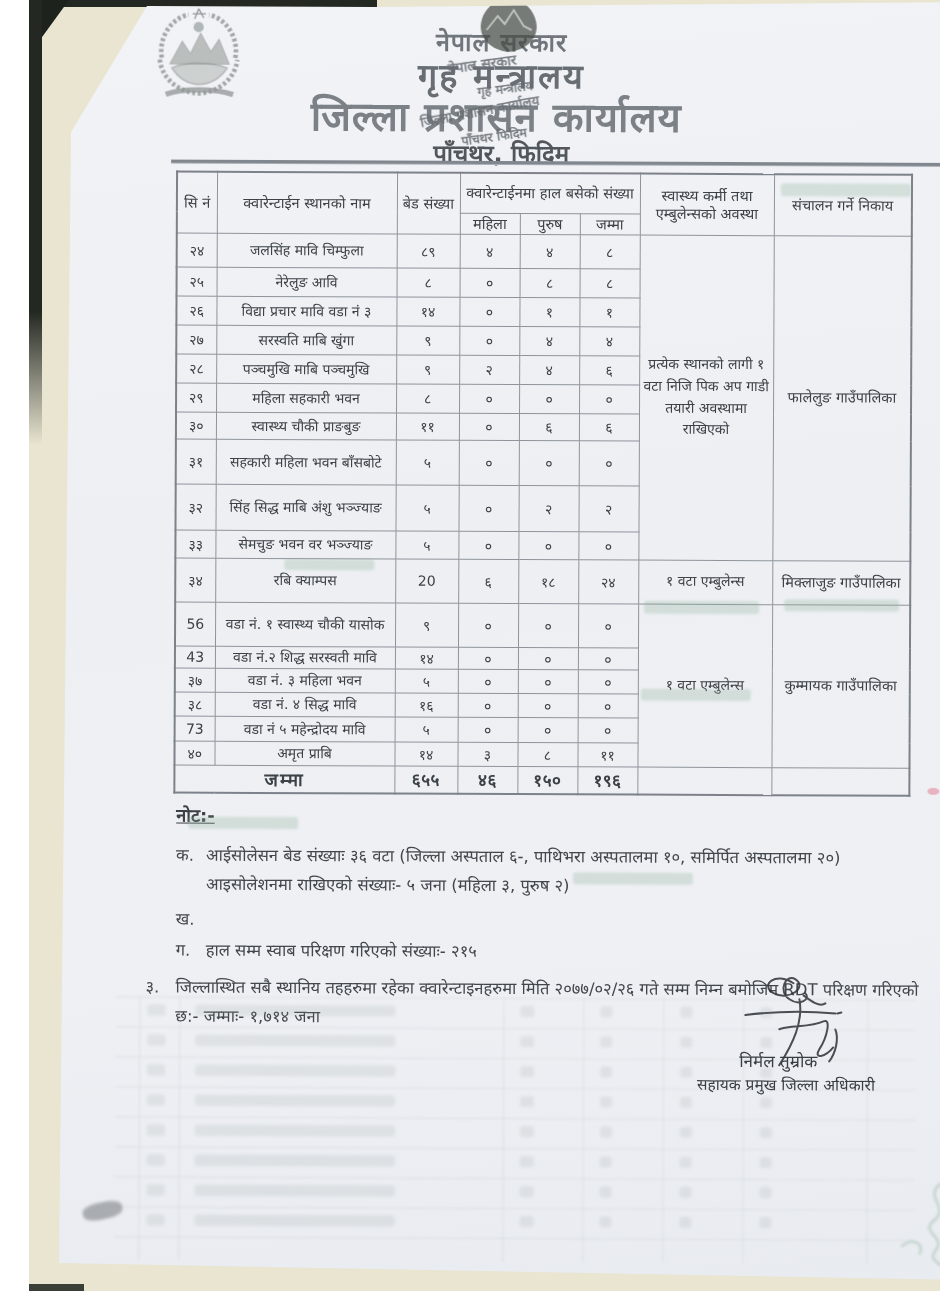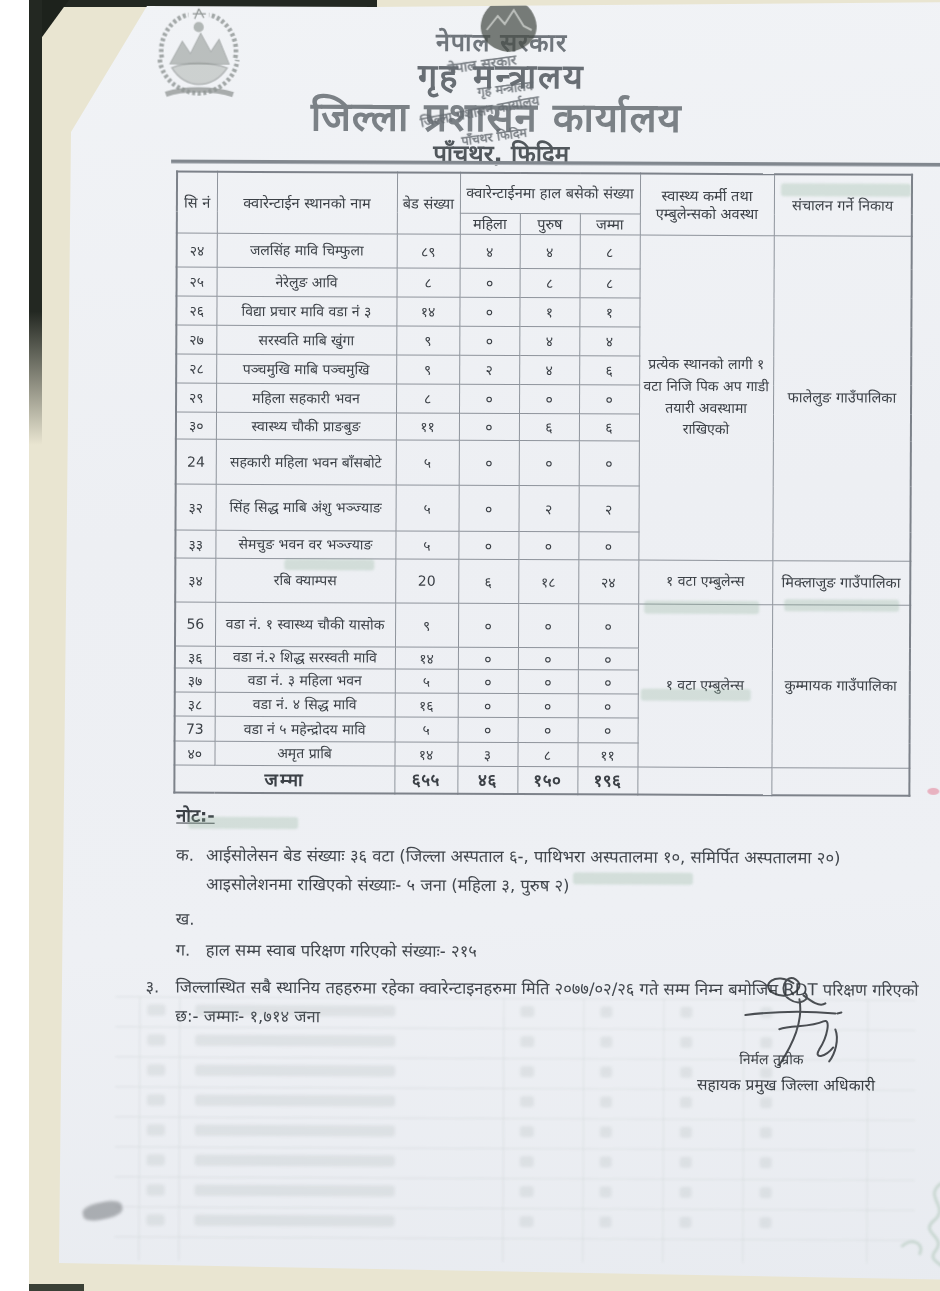--- a/index.html
+++ b/index.html
@@ -67,21 +67,21 @@
     text-decoration:underline;color:#3c4147;}
   .note-item{display:flex;margin:14px 0 0 30px;line-height:29px;}
   .note-item .lbl{width:30px;flex:0 0 30px;}
   .note-item3{display:flex;margin:8px 0 0 0;line-height:29px;}
   .note-item3 .lbl{width:30px;flex:0 0 30px;}
   .note-item3 .txt{width:760px;}
 
   
   .sig{position:absolute;left:660px;top:968px;width:250px;color:#383d42;}
   .sig svg{position:absolute;left:28px;top:0;}
-  .sig-name{position:absolute;left:52px;top:80px;font-size:14px;white-space:nowrap;}
+  .sig-name{position:absolute;left:52px;top:80px;font-size:17px;white-space:nowrap;}
   .sig-title{position:absolute;left:10px;top:104px;font-size:15.5px;white-space:nowrap;}
 
   
   .ghost-table{position:absolute;left:88px;top:998px;width:800px;height:264px;
     opacity:.45;filter:blur(1.1px);pointer-events:none;
     background:
       repeating-linear-gradient(180deg,rgba(148,164,156,.38) 0 1px,transparent 1px 30px),
       linear-gradient(90deg,rgba(148,164,156,.38) 0 1px,transparent 1px) 24px 0/1px 100% no-repeat,
       linear-gradient(90deg,rgba(148,164,156,.38) 0 1px,transparent 1px) 64px 0/1px 100% no-repeat,
       linear-gradient(90deg,rgba(148,164,156,.38) 0 1px,transparent 1px) 388px 0/1px 100% no-repeat,
@@ -218,21 +218,21 @@
               </tr>
               <tr style="height: 27px;">
                 <td class="cnum">३०</td>
                 <td class="cname">स्वास्थ्य चौकी प्राङबुङ</td>
                 <td class="cnum">११</td>
                 <td class="cnum">०</td>
                 <td class="cnum">६</td>
                 <td class="cnum">६</td>
               </tr>
               <tr style="height: 45px;">
-                <td class="cnum">24</td>
+                <td class="cnum">३१</td>
                 <td class="cname">सहकारी महिला भवन बाँसबोटे</td>
                 <td class="cnum">५</td>
                 <td class="cnum">०</td>
                 <td class="cnum">०</td>
                 <td class="cnum">०</td>
               </tr>
               <tr style="height: 46px;">
                 <td class="cnum">३२</td>
                 <td class="cname">सिंह सिद्ध माबि अंशु भञ्ज्याङ</td>
                 <td class="cnum">५</td>
@@ -262,21 +262,21 @@
                 <td class="cnum">56</td>
                 <td class="cname">वडा नं. १ स्वास्थ्य चौकी यासोक</td>
                 <td class="cnum">९</td>
                 <td class="cnum">०</td>
                 <td class="cnum">०</td>
                 <td class="cnum">०</td>
                 <td rowspan="6" class="camb">१ वटा एम्बुलेन्स</td>
                 <td rowspan="6" class="cagency">कुम्मायक गाउँपालिका</td>
               </tr>
               <tr style="height: 21px;">
-                <td class="cnum">३६</td>
+                <td class="cnum">43</td>
                 <td class="cname">वडा नं.२ शिद्ध सरस्वती मावि</td>
                 <td class="cnum">१४</td>
                 <td class="cnum">०</td>
                 <td class="cnum">०</td>
                 <td class="cnum">०</td>
               </tr>
               <tr style="height: 24px;">
                 <td class="cnum">३७</td>
                 <td class="cname">वडा नं. ३ महिला भवन</td>
                 <td class="cnum">५</td>

